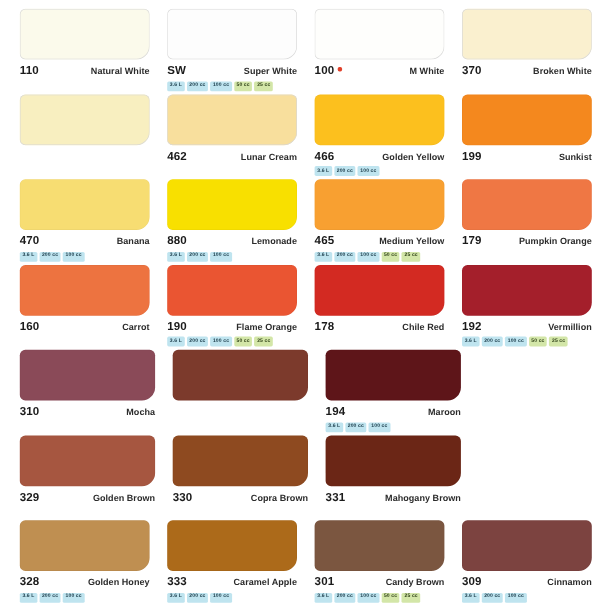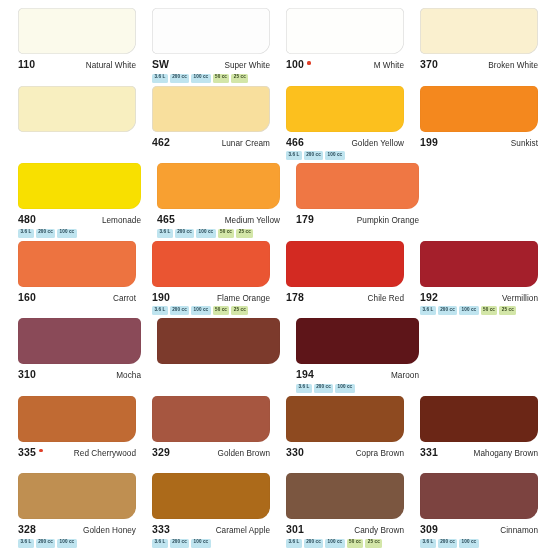--- a/index.html
+++ b/index.html
@@ -71,20 +71,21 @@
     border-radius: 50%;
     background: #e0402a;
     margin-left: 3.5px;
     position: relative;
     top: -1px;
   }
   .name {
     font-size: 8.2px;
     color: #2b2b2b;
     letter-spacing: 0.05px;
+    font-weight: bold;
   }
   .sizes {
     display: flex;
     gap: 2px;
     margin-top: 3.5px;
     height: 9px;
   }
   .size {
     font-size: 4.6px;
     font-weight: bold;
@@ -189,24 +190,38 @@
           <div class="code-wrap">
             <span class="code">199</span>
           </div>
           <span class="name">Sunkist</span>
         </div>
         <div class="sizes empty"></div>
       </div>
     </div>
     <div class="row">
       <div class="cell">
+        <div class="swatch" style="background: rgb(247, 221, 114);"></div>
+        <div class="labelrow">
+          <div class="code-wrap">
+            <span class="code">470</span>
+          </div>
+          <span class="name">Banana</span>
+        </div>
+        <div class="sizes">
+          <span class="size">3.6 L</span>
+          <span class="size">200 cc</span>
+          <span class="size">100 cc</span>
+        </div>
+      </div>
+      <div class="cell">
         <div class="swatch" style="background: rgb(248, 224, 0);"></div>
         <div class="labelrow">
           <div class="code-wrap">
-            <span class="code">480</span>
+            <span class="code">880</span>
           </div>
           <span class="name">Lemonade</span>
         </div>
         <div class="sizes">
           <span class="size">3.6 L</span>
           <span class="size">200 cc</span>
           <span class="size">100 cc</span>
         </div>
       </div>
       <div class="cell">
@@ -314,31 +329,20 @@
           <span class="name">Maroon</span>
         </div>
         <div class="sizes">
           <span class="size">3.6 L</span>
           <span class="size">200 cc</span>
           <span class="size">100 cc</span>
         </div>
       </div>
     </div>
     <div class="row">
-      <div class="cell">
-        <div class="swatch" style="background: rgb(192, 106, 51);"></div>
-        <div class="labelrow">
-          <div class="code-wrap">
-            <span class="code">335</span>
-            <span class="dot"></span>
-          </div>
-          <span class="name">Red Cherrywood</span>
-        </div>
-        <div class="sizes empty"></div>
-      </div>
       <div class="cell">
         <div class="swatch" style="background: rgb(166, 86, 64);"></div>
         <div class="labelrow">
           <div class="code-wrap">
             <span class="code">329</span>
           </div>
           <span class="name">Golden Brown</span>
         </div>
         <div class="sizes empty"></div>
       </div>

